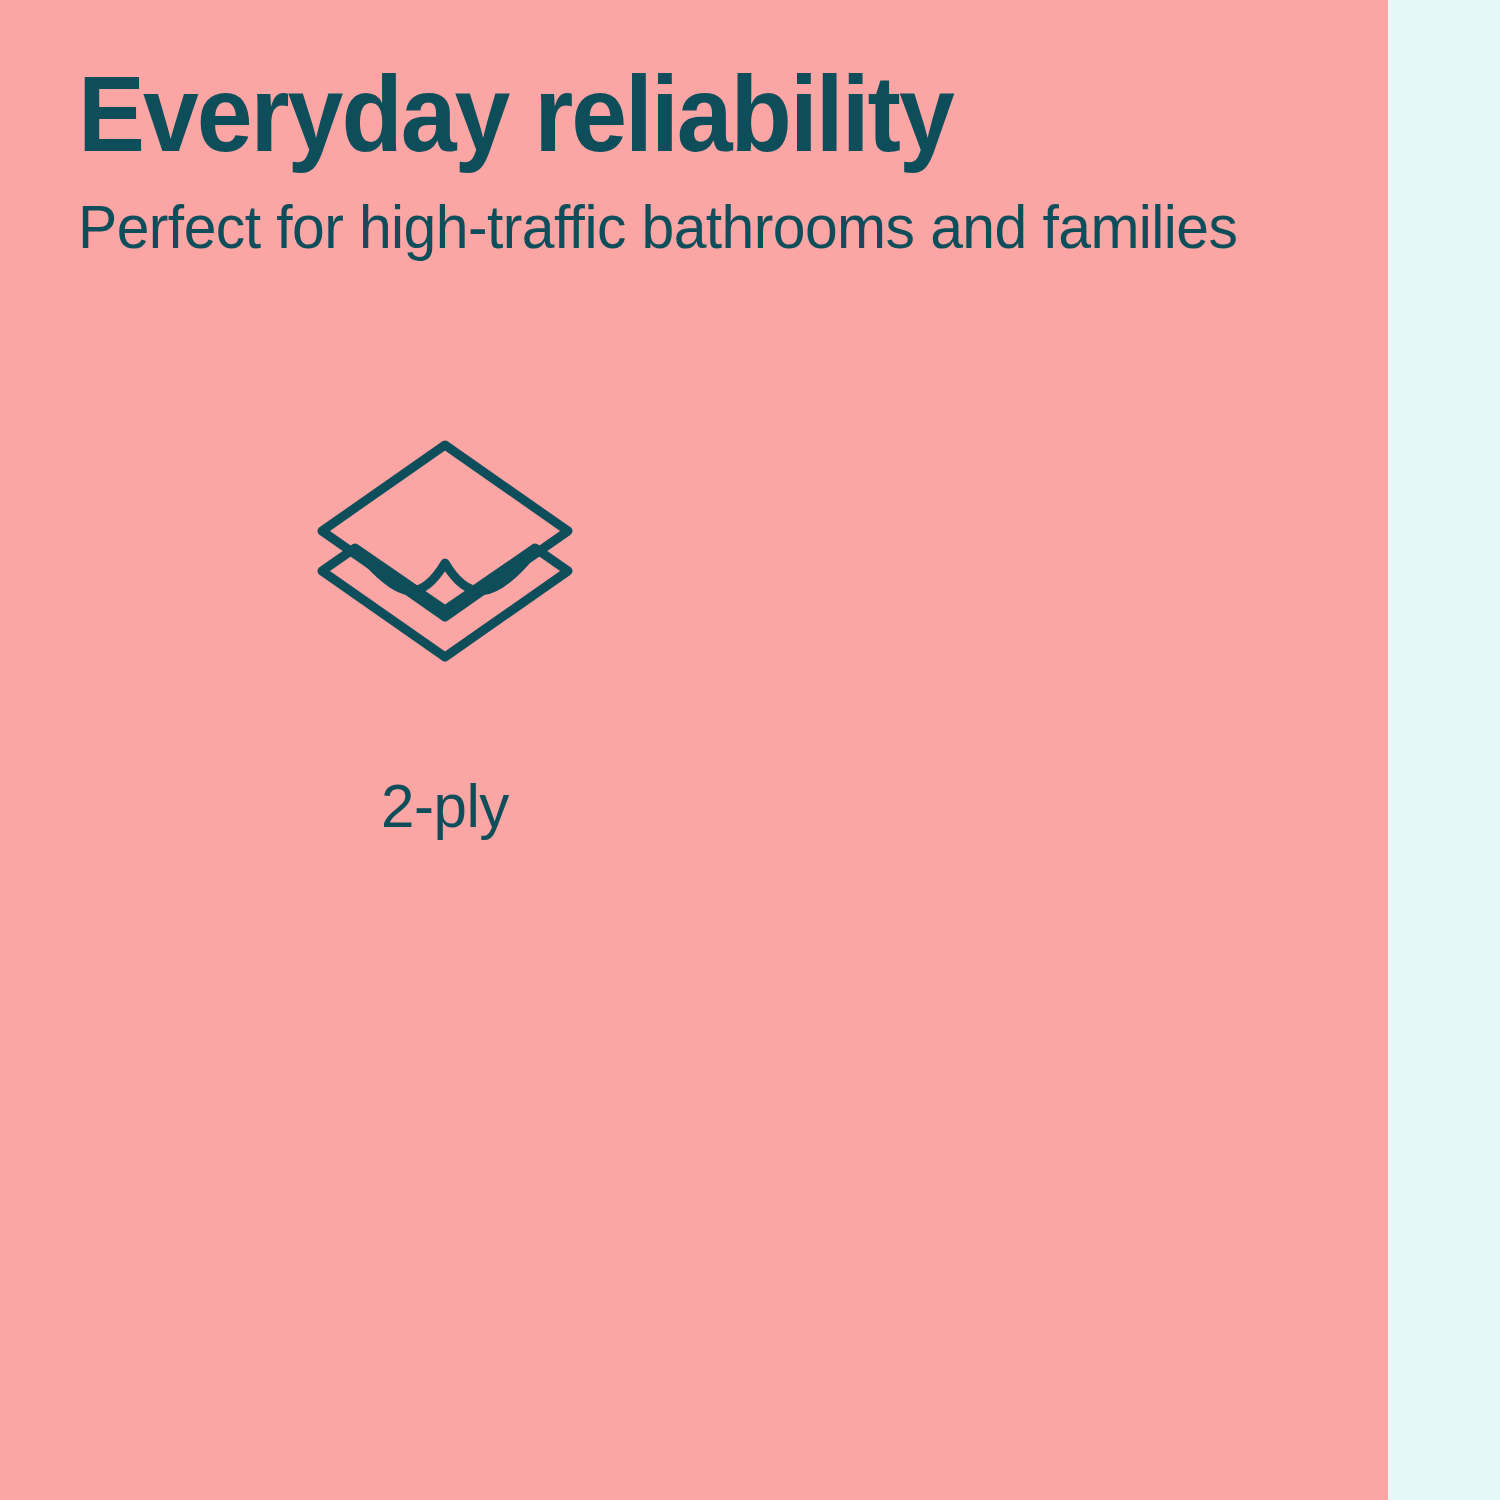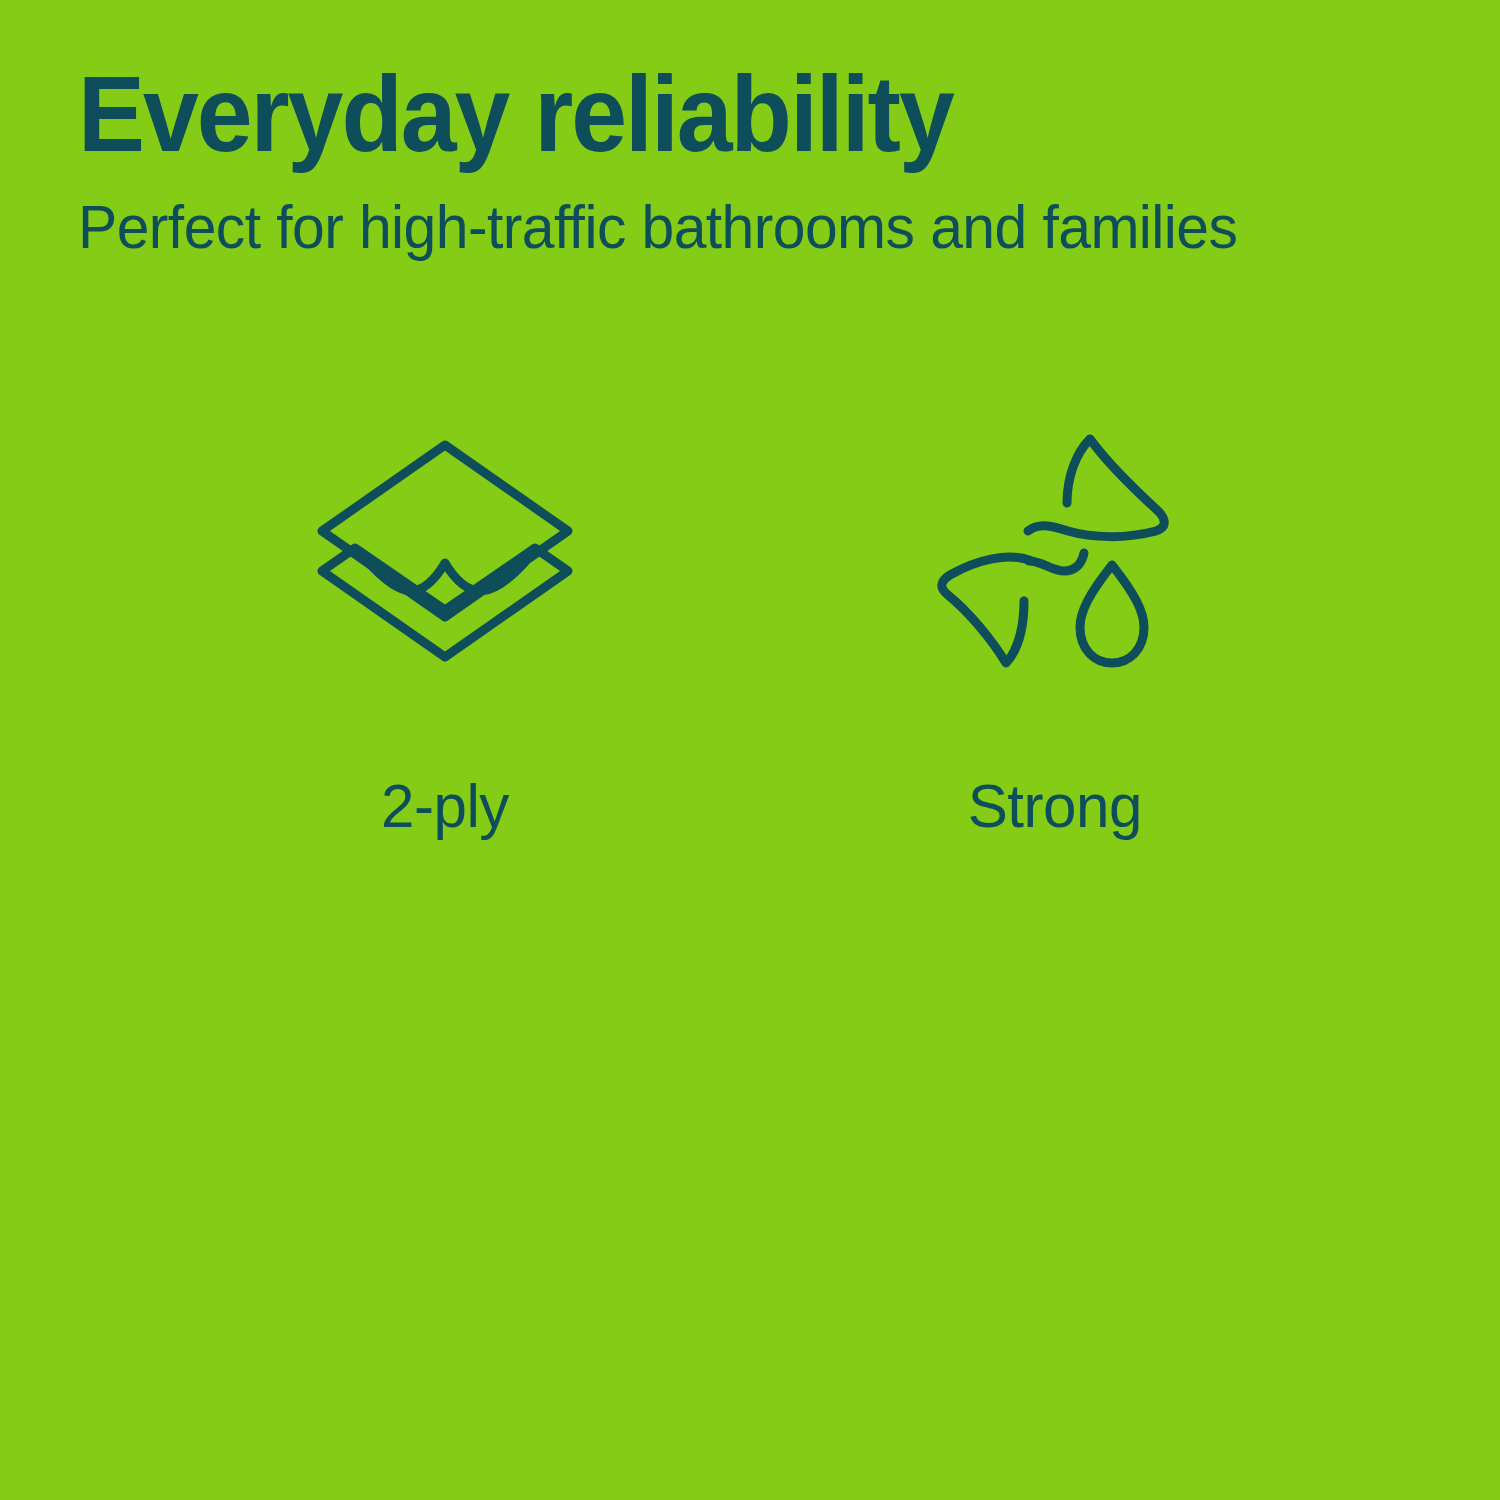--- a/index.html
+++ b/index.html
@@ -9,23 +9,23 @@
   body {
     width: 1500px;
     height: 1500px;
     background: #e5f7f7;
     font-family: "Liberation Sans", sans-serif;
     overflow: hidden;
   }
 
   .card {
     position: relative;
-    width: 1500px;
+    width: 1388px;
     height: 1500px;
-    background: #84cc16;
+    background: #fca5a5;
     box-sizing: border-box;
   }
 
   
   .header {
     position: absolute;
     left: 78px;
     top: 58px;
     width: 1340px;
   }
@@ -134,43 +134,17 @@
           <path class="icon-stroke" d="M135 222 L12 136 L45 113 L135 175 L225 113 L258 136 Z"></path>
 
           <path class="icon-stroke" d="M135 10 L258 96 L135 182 L12 96 Z"></path>
 
           <path class="icon-stroke" d="M58 127 C88 160, 110 170, 135 128 C160 170, 185 160, 215 127"></path>
         </svg>
       </div>
       <div class="feature-label">2-ply</div>
     </div>
 
-    <div class="feature row1">
-      <div class="feature-icon">
-        <svg width="250" height="250" viewBox="0 0 250 250" aria-hidden="true">
-
-          <path class="icon-stroke" d="M137 78 C137 52, 146 28, 160 14
-                   C176 36, 202 62, 226 84
-                   C236 93, 238 102, 226 106
-                   C196 114, 162 113, 138 106
-                   C120 100, 108 98, 98 106"></path>
-
-          <path class="icon-stroke" d="M99 135 C78 128, 48 134, 20 150
-                   C10 156, 9 163, 18 170
-                   C40 188, 62 215, 76 238
-                   C88 225, 94 202, 94 176"></path>
-
-          <path class="icon-stroke" d="M99 136 C112 136, 122 146, 134 146
-                   C146 146, 152 138, 154 128"></path>
-
-          <path class="icon-stroke" d="M182 140 C160 168, 150 186, 150 202
-                   C150 224, 164 238, 182 238
-                   C200 238, 214 224, 214 202
-                   C214 186, 204 168, 182 140 Z"></path>
-        </svg>
-      </div>
-      <div class="feature-label">Strong</div>
-    </div>
 
 
 
   </div>
 </div>
 
 </body></html>

